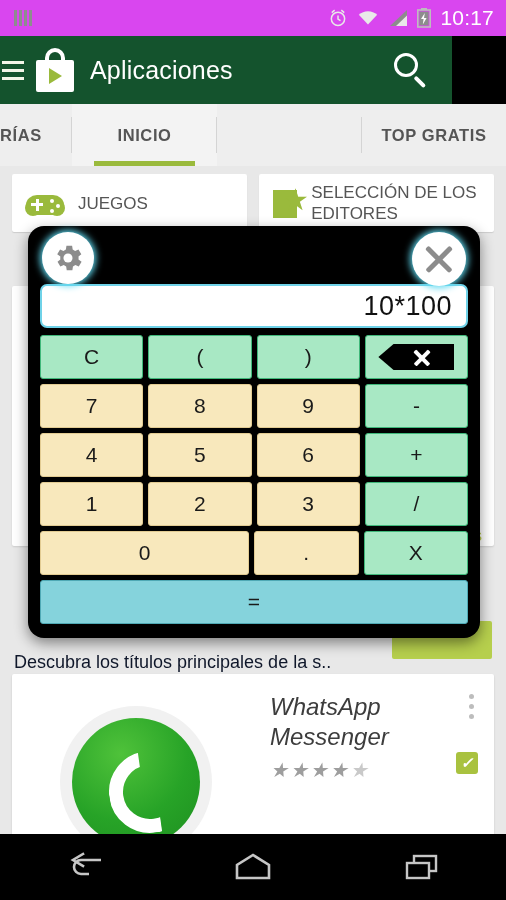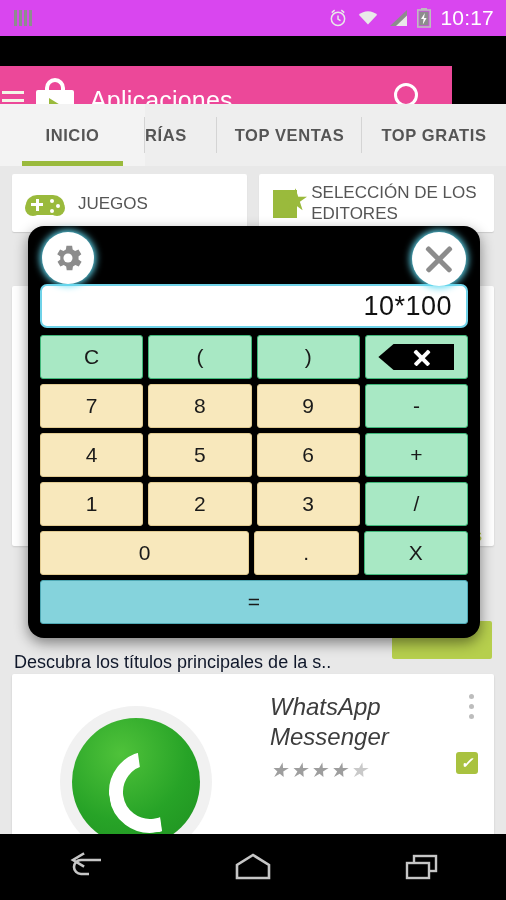--- a/index.html
+++ b/index.html
@@ -18,21 +18,21 @@
   .sb-left{ display:flex; align-items:center; padding-left:14px; gap:2px; }
   .sim-bars{ display:flex; gap:2px; align-items:flex-end; }
   .sim-bars i{ display:block; width:3px; height:16px; background:#8d8d8d; }
   .sb-right{ margin-left:auto; display:flex; align-items:center; gap:9px; padding-right:12px; }
   .sb-clock{ font-size:21px; letter-spacing:0.2px; color:#fff; font-weight:400; }
   .ico{ display:block; }
 
   
   .actionbar{
     position:absolute; left:0; top:36px; width:452px; height:68px;
-    background:#ec4899; display:flex; align-items:center;margin-top:30px;
+    background:#14532d; display:flex; align-items:center;
   }
   .hamburger{ width:26px; margin-left:2px; display:flex; flex-direction:column; gap:5px; }
   .hamburger i{ display:block; height:3px; background:#f3f6e8; width:22px; }
   .playbag{ margin-left:6px; position:relative; width:42px; height:44px; }
   .playbag .handle{
     position:absolute; left:11px; top:0; width:20px; height:15px;
     border:4px solid #fff; border-bottom:none; border-radius:10px 10px 0 0;
   }
   .playbag .body{
     position:absolute; left:2px; top:12px; width:38px; height:32px;
@@ -280,30 +280,29 @@
   </div>
   <div class="ab-title">Aplicaciones</div>
   <div class="ab-search">
     <span class="lens"></span>
       <span class="stick"></span>
   </div>
 </div>
 
 <div class="tabs-topline"></div>
 <div class="tabs">
+  <div class="tab t0">
+    <span>RÍAS</span>
+    <span class="sep"></span>
+  </div>
   <div class="tab t1 active">
     <span>INICIO</span>
     <span class="sep"></span>
   </div>
-  <div class="tab t0">
-    <span>RÍAS</span>
-    <span class="sep"></span>
-  </div>
   <div class="tab t2">
-    <span>TOP VENTAS</span>
     <span class="sep"></span>
   </div>
   <div class="tab t3">
     <span>TOP GRATIS</span>
   </div>
 </div>
 
 <div class="content">
 
   <div class="cardrow">

